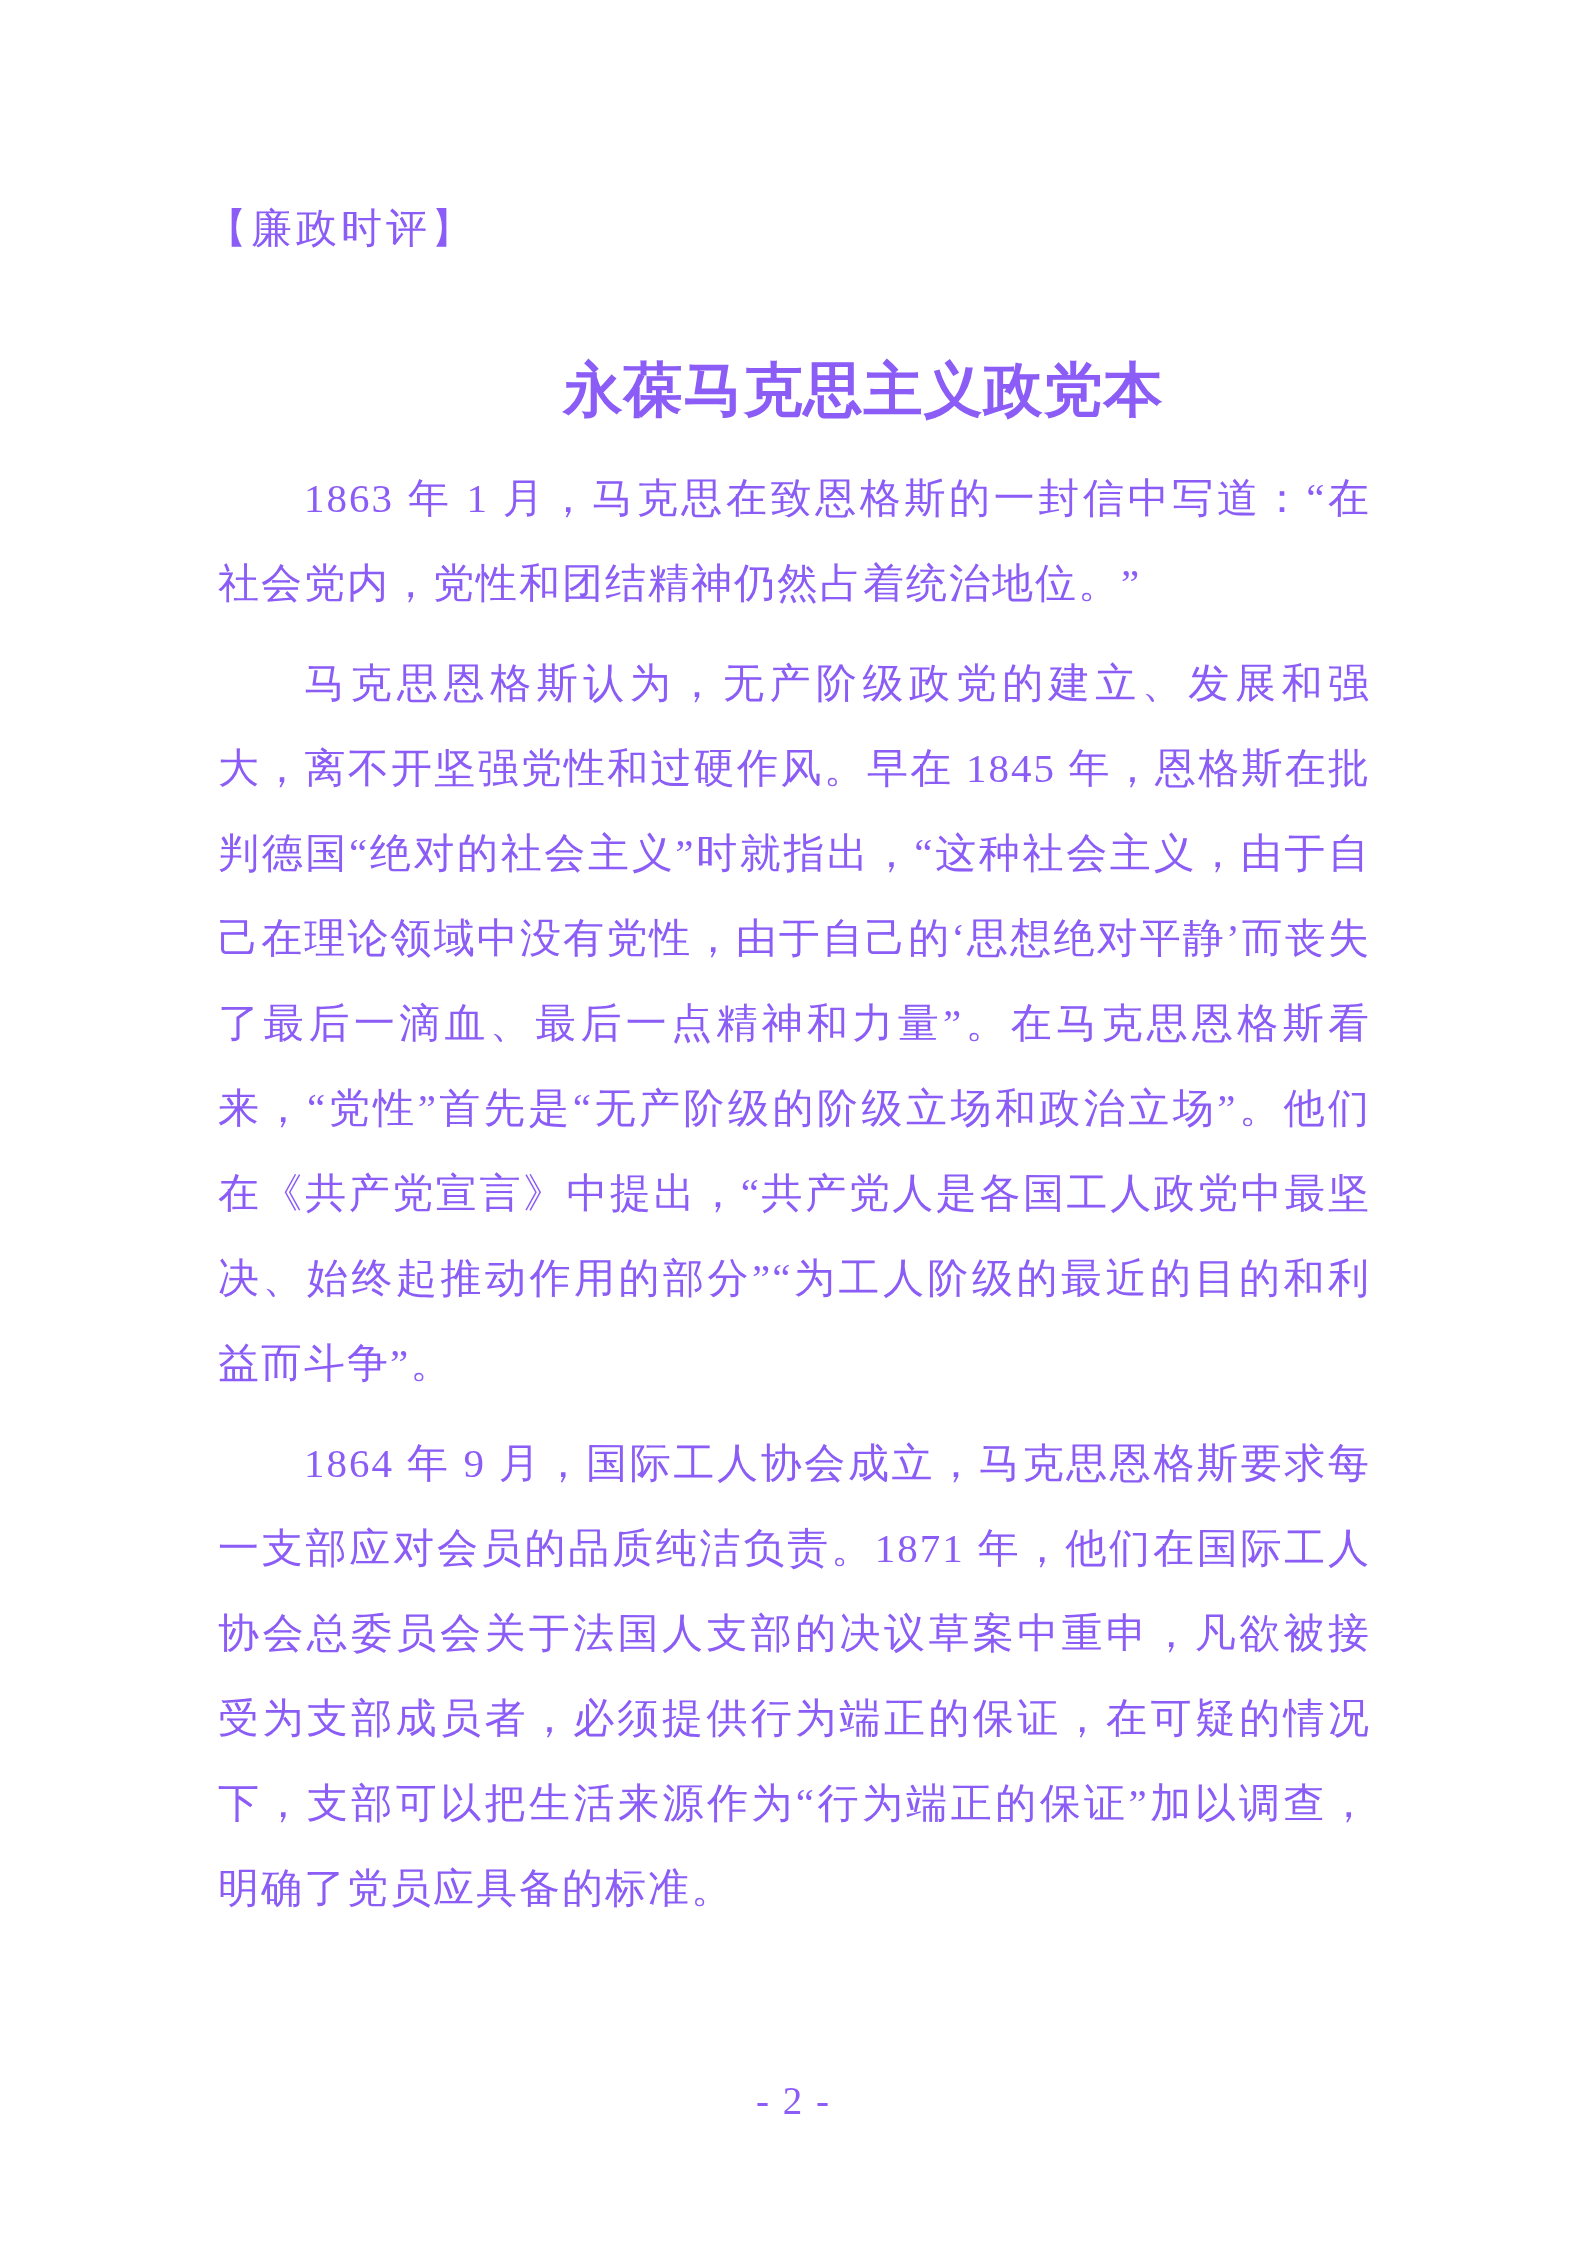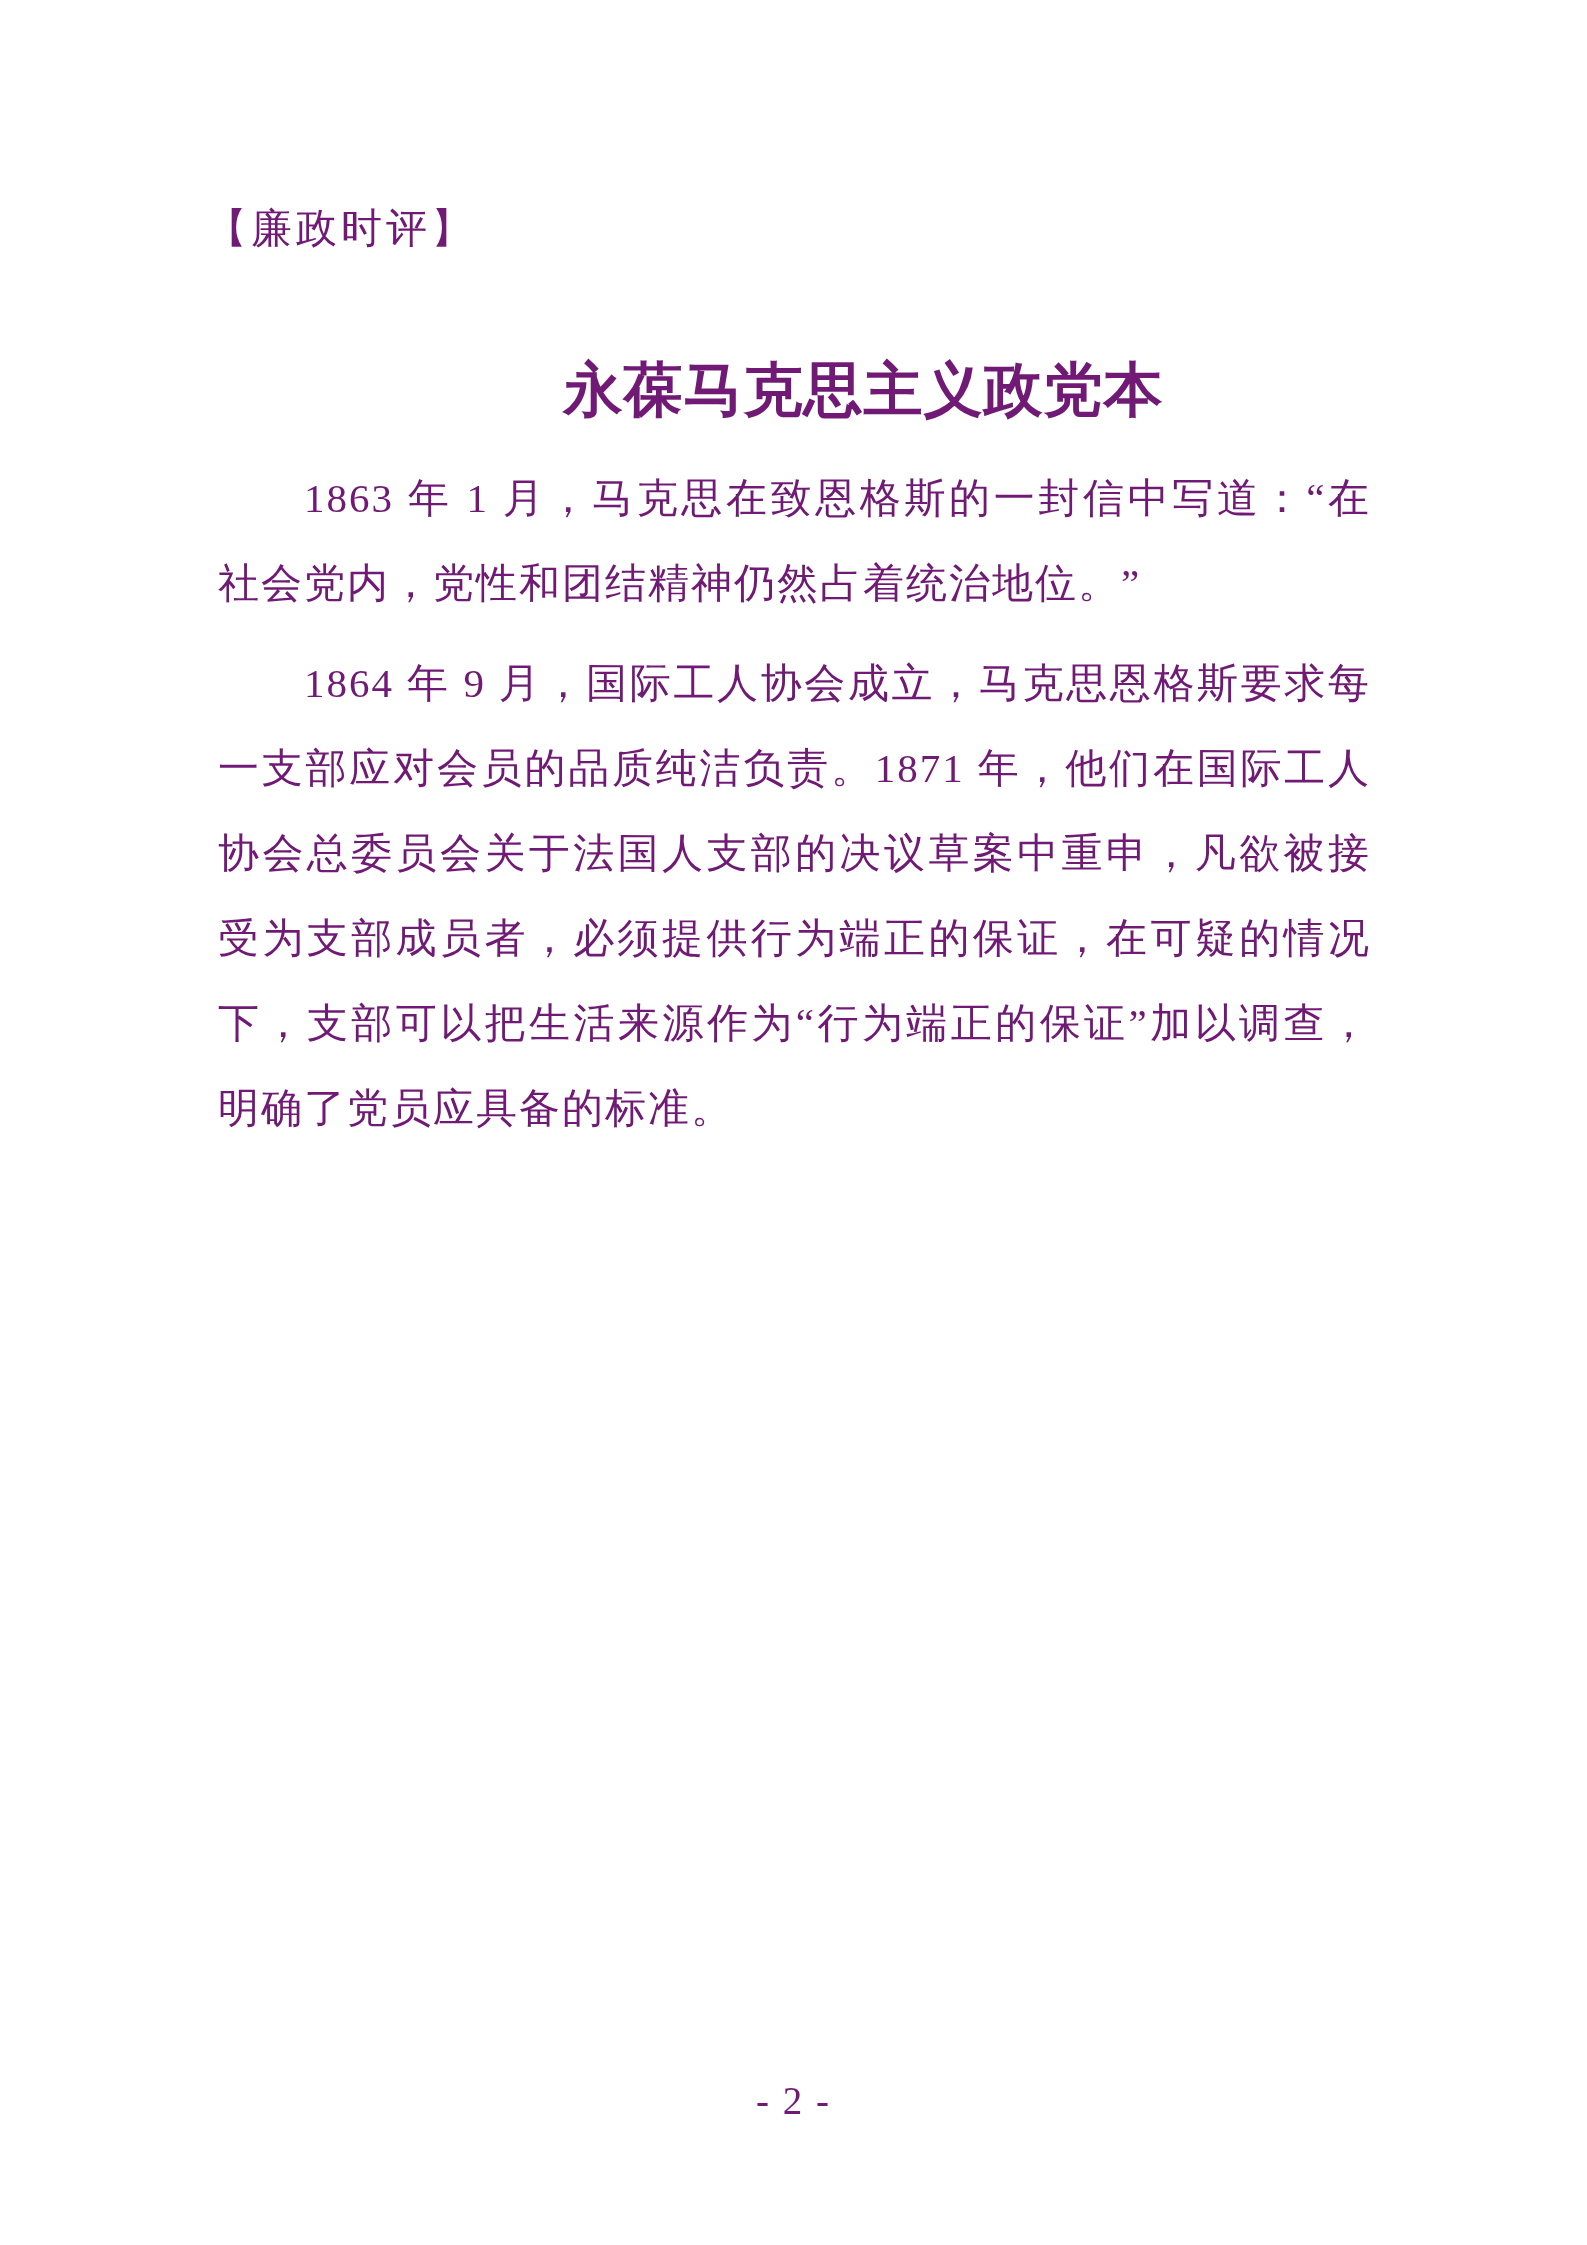--- a/index.html
+++ b/index.html
@@ -5,21 +5,21 @@
   html, body {
     margin: 0;
     padding: 0;
     background: #ffffff;
   }
   .page {
     position: relative;
     width: 1587px;
     height: 2245px;
     background: #ffffff;
-    color: #701a75;
+    color: #8b5cf6;
     font-family: "Liberation Serif", "DejaVu Serif", serif;
     overflow: hidden;
   }
   .kicker {
     position: absolute;
     top: 200px;
     left: 206px;
     font-size: 41px;
     line-height: 56px;
     letter-spacing: 4px;
@@ -71,18 +71,19 @@
 <body>
 
 <div class="page">
 
   <div class="kicker">【廉政时评】</div>
 
   <h1 class="doc-title">永葆马克思主义政党本</h1>
 
   <div class="body-text">
     <p>1863 年 1 月，马克思在致恩格斯的一封信中写道：“在社会党内，党性和团结精神仍然占着统治地位。”</p>
+    <p>马克思恩格斯认为，无产阶级政党的建立、发展和强大，离不开坚强党性和过硬作风。早在 1845 年，恩格斯在批判德国“绝对的社会主义”时就指出，“这种社会主义，由于自己在理论领域中没有党性，由于自己的‘思想绝对平静’而丧失了最后一滴血、最后一点精神和力量”。在马克思恩格斯看来，“党性”首先是“无产阶级的阶级立场和政治立场”。他们在《共产党宣言》中提出，“共产党人是各国工人政党中最坚决、始终起推动作用的部分”“为工人阶级的最近的目的和利益而斗争”。</p>
     <p>1864 年 9 月，国际工人协会成立，马克思恩格斯要求每一支部应对会员的品质纯洁负责。1871 年，他们在国际工人协会总委员会关于法国人支部的决议草案中重申，凡欲被接受为支部成员者，必须提供行为端正的保证，在可疑的情况下，支部可以把生活来源作为“行为端正的保证”加以调查，明确了党员应具备的标准。</p>
   </div>
 
   <div class="folio">- 2 -</div>
 
 </div>
 
 </body></html>

